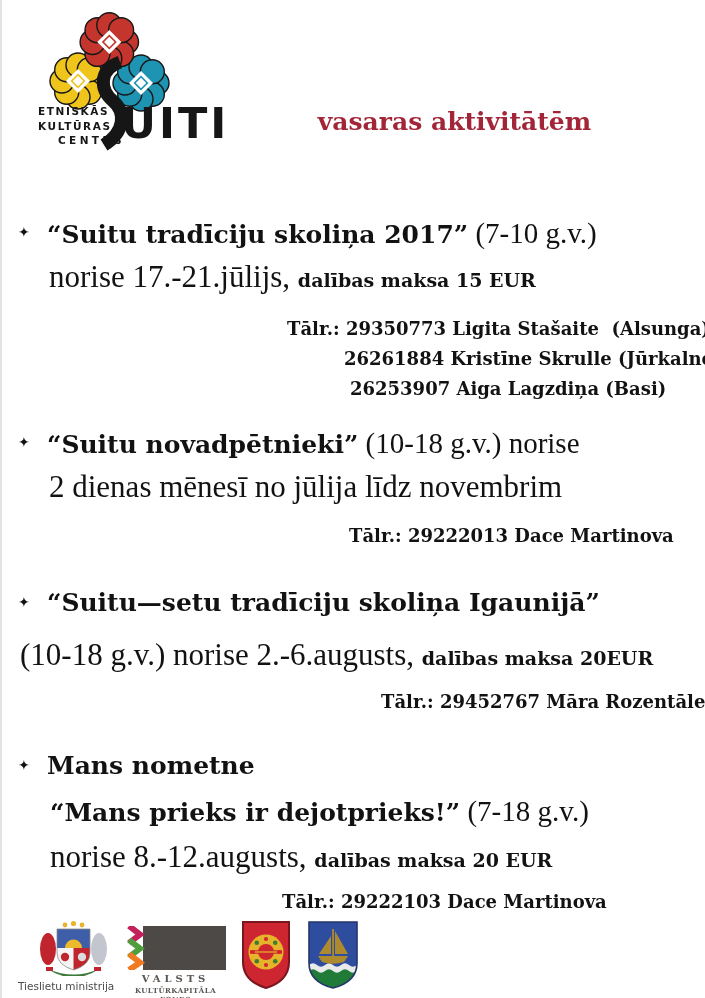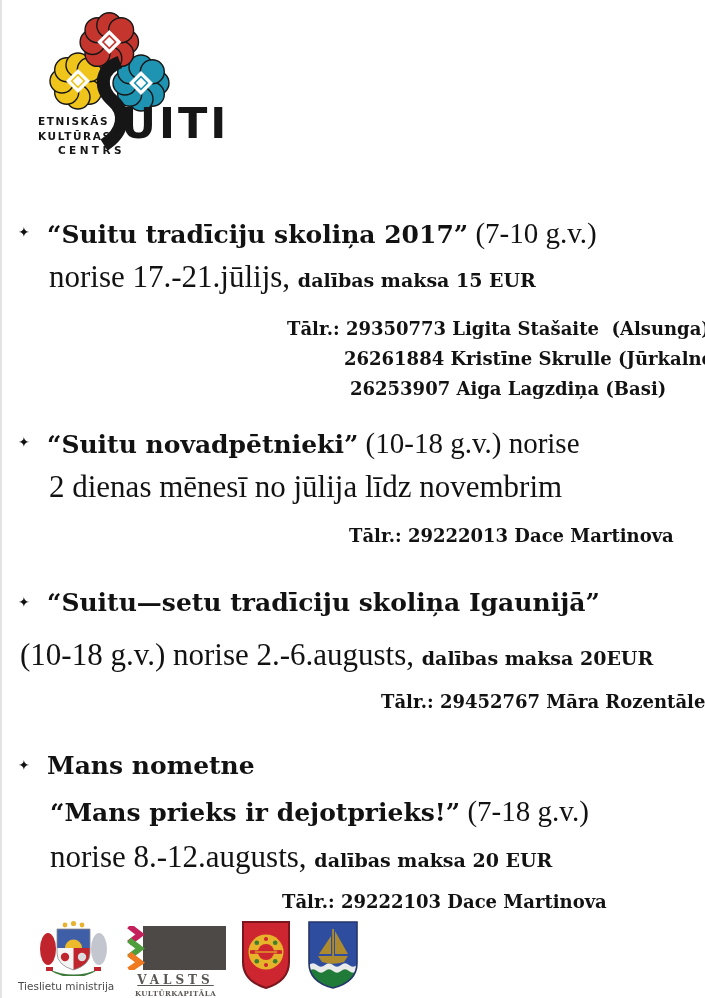--- a/index.html
+++ b/index.html
@@ -5,21 +5,21 @@
   * { margin:0; padding:0; box-sizing:border-box; }
   html,body { background:#fff; }
   .page {
     position:relative; width:705px; height:998px; background:#fff;
     border-left:2px solid #e3e3e3; overflow:hidden;
     font-family:"DejaVu Serif", serif; color:#121212;
   }
   
   .logo-block { position:absolute; left:26px; top:4px; width:215px; height:168px; }
   .org-lines {
-    position:absolute; left:10px; top:110px;
+    position:absolute; left:10px; top:100px;
     font-family:"DejaVu Sans", sans-serif; font-weight:bold;
     font-size:10.5px; line-height:14.5px; letter-spacing:1.6px; color:#161616;
   }
   .org-lines .wide { letter-spacing:3.4px;margin-left:20px; }
   .heading {
     position:absolute; left:280px; top:90px; width:345px; text-align:center;
     color:#A32638; font-weight:bold; font-size:25px;
     font-family:"DejaVu Serif", serif;
   }
   .heading .hl1 { word-spacing:12px; }
@@ -46,21 +46,21 @@
   .footer { position:absolute; left:0; top:916px; width:705px; height:82px; }
   .flogo { position:absolute; }
   .ministry-caption {
     position:absolute; left:16px; top:60px; width:110px; 
     font-family:"DejaVu Sans", sans-serif; font-size:10.5px; color:#4a4a4a;
   }
   .vkkf-caption {
     position:absolute; left:118px; top:57px; width:115px; text-align:center;
     font-family:"DejaVu Serif", serif; font-weight:bold; color:#5a5653;
   }
-  .vkkf-caption .l1 { font-size:12px; letter-spacing:4px;text-decoration:underline; }
+  .vkkf-caption .l1 { font-size:10px; letter-spacing:4px; }
   .vkkf-caption .l2 { font-size:7px; letter-spacing:0.5px; margin-top:2px; }
 </style>
 </head>
 <body>
 
 <div class="page">
 
   <div class="logo-block">
     <svg width="215" height="168" viewBox="0 0 215 168">
 
@@ -114,20 +114,21 @@
       <text x="93" y="134" font-family="DejaVu Sans, sans-serif" font-weight="bold" font-size="43" letter-spacing="3" fill="#161616">UITI</text>
     </svg>
     <div class="org-lines">
       <div>ETNISKĀS</div>
       <div>KULTŪRAS</div>
       <div class="wide">CENTRS</div>
     </div>
   </div>
 
   <div class="heading">
+    <div class="hl2">vasaras aktivitātēm</div>
   </div>
 
   <section class="event" style="top:215px">
     <span class="bullet">✦</span>
     <div class="title-line">
       <span class="t-bold">“Suitu tradīciju skoliņa 2017”</span><span class="t-reg"> (7-10 g.v.)</span>
     </div>
     <div class="detail-line">
       <span class="d-reg">norise 17.-21.jūlijs, </span><span class="d-bold">dalības maksa 15 EUR</span>
     </div>

